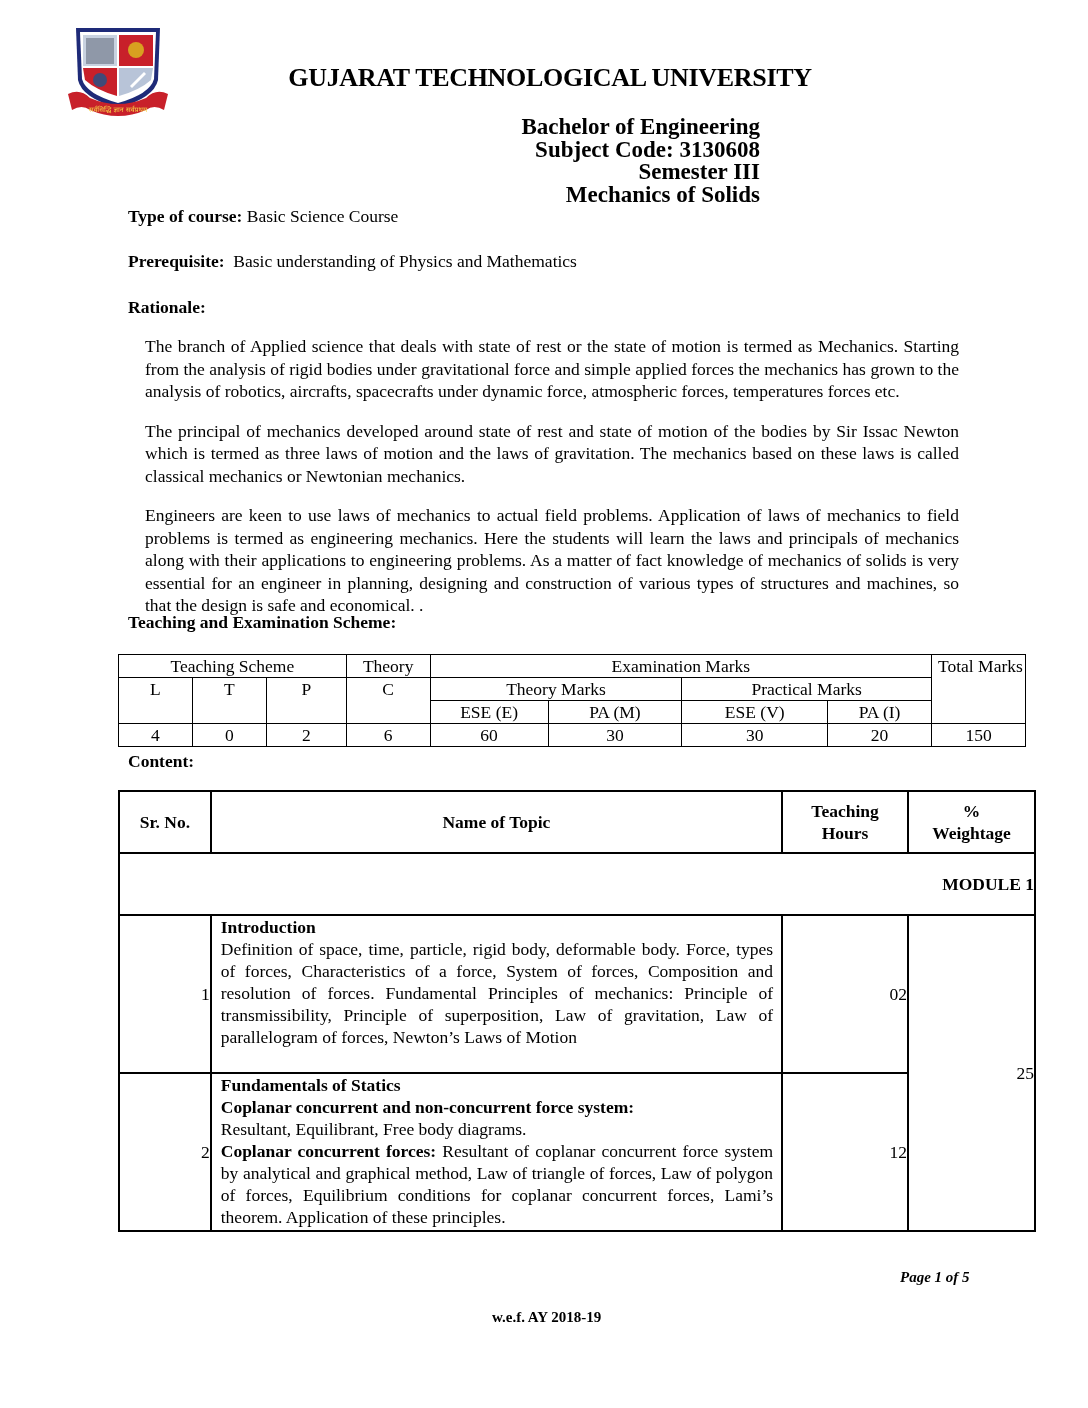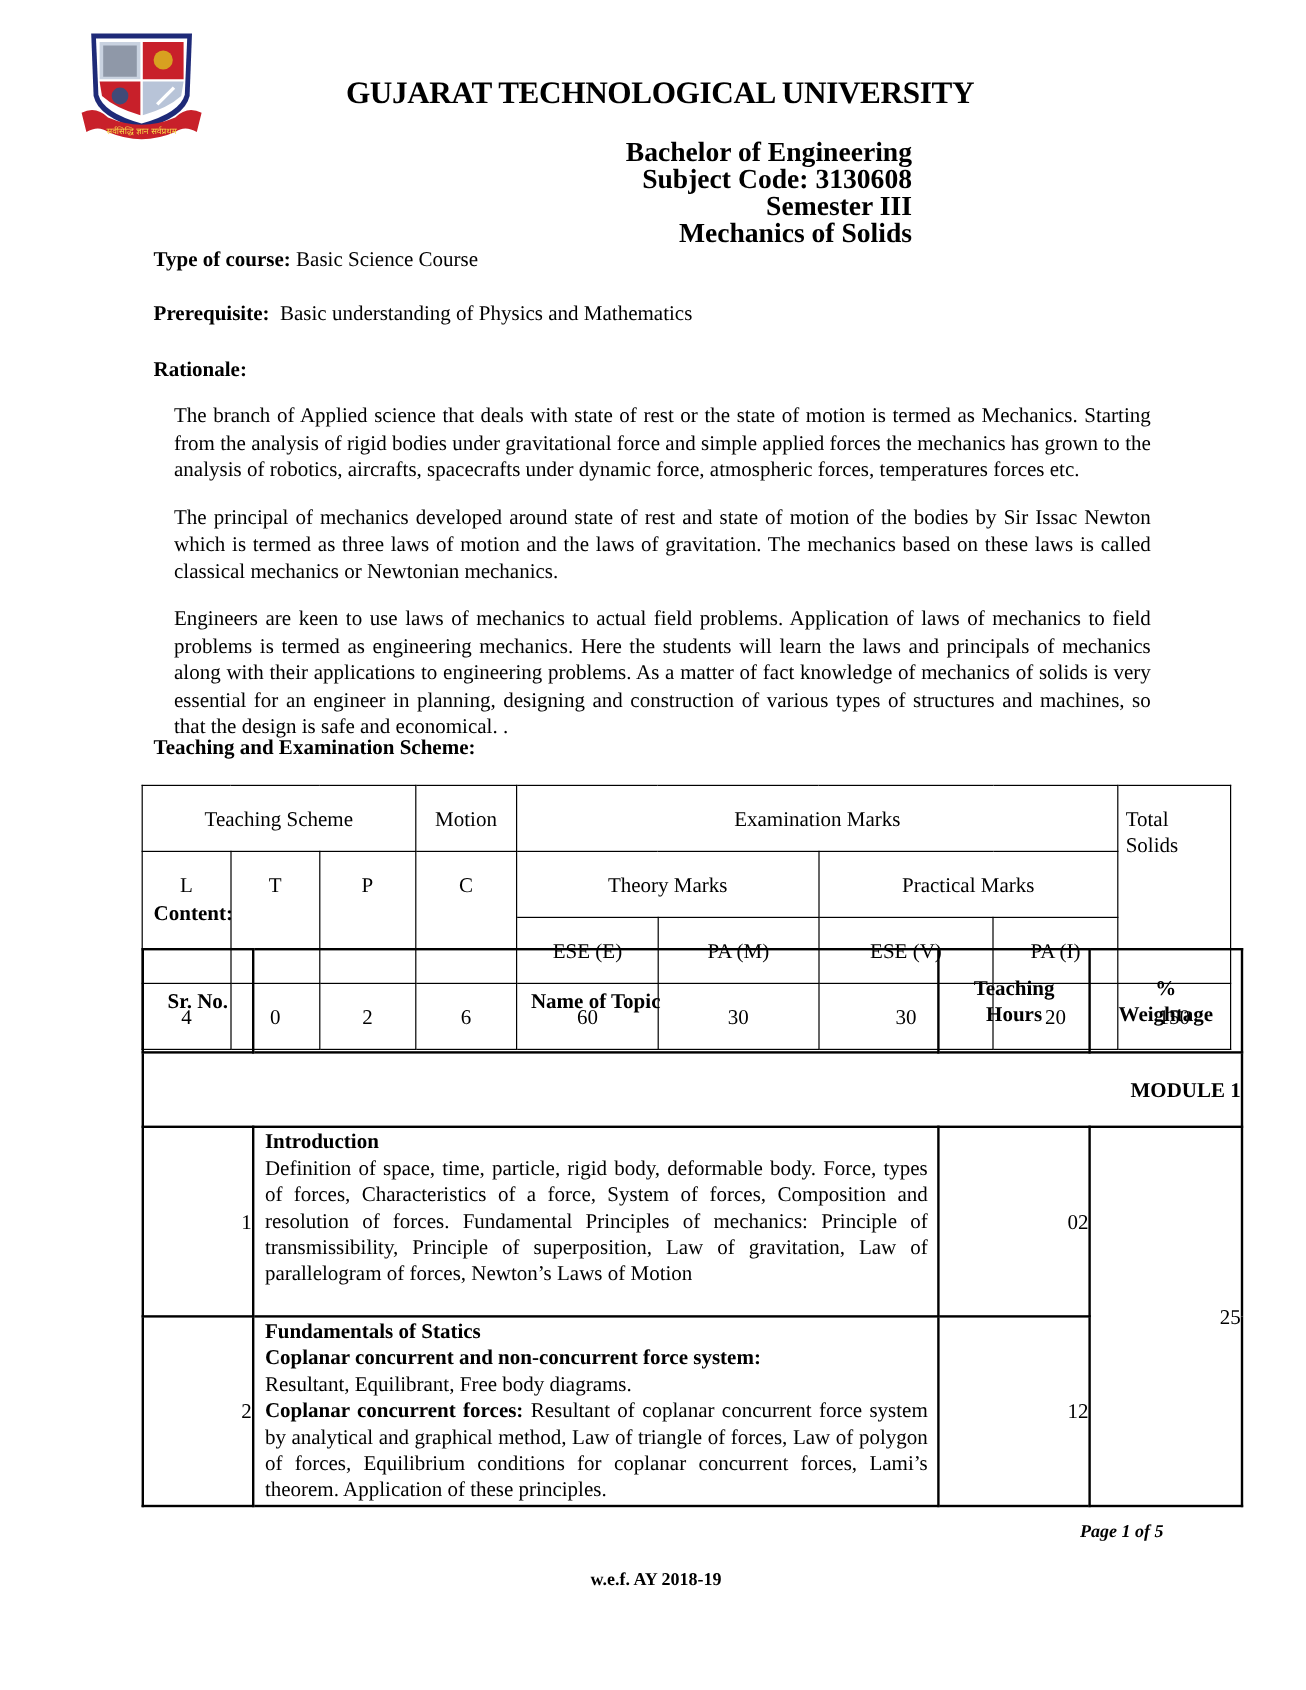--- a/index.html
+++ b/index.html
@@ -24,21 +24,21 @@
   .para {
     left: 128px; width: 848px; text-align: justify; text-align-last: left;
   }
   .para p { margin: 17px; }
   table { border-collapse: collapse; }
   .scheme {
     left: 118px; top: 654px; width: 908px;
     font-size: 17.5px; line-height: 22px;
   }
   .scheme td {
-    border: 1.5px solid #000; text-align: center; padding: 16px; height: 22px;
+    border: 1.5px solid #000; text-align: center; padding: 0; height: 22px;
     vertical-align: top;
   }
   .scheme td.top-left { text-align: left; padding-left: 6px; }
   .content-label { left: 128px; top: 750px; }
   .content {
     left: 118px; top: 790px; width: 918px;
     font-size: 17.5px; line-height: 22px;
   }
   .content td { border: 2px solid #000; padding: 0; vertical-align: middle; }
   .content th { border: 2px solid #000; font-weight: bold; padding: 0; }
@@ -101,23 +101,23 @@
       <col style="width:84px">
     <col style="width:118px">
       <col style="width:134px">
       <col style="width:146px">
       <col style="width:104px">
       <col style="width:94px">
   </colgroup>
   <tbody>
       <tr>
     <td colspan="3">Teaching Scheme</td>
-    <td>Motion</td>
+    <td>Theory</td>
     <td colspan="4">Examination Marks</td>
-    <td rowspan="3" class="top-left">Total Solids</td>
+    <td rowspan="3" class="top-left">Total Marks</td>
   </tr>
   <tr>
     <td rowspan="2">L</td>
     <td rowspan="2">T</td>
     <td rowspan="2">P</td>
     <td rowspan="2">C</td>
     <td colspan="2">Theory Marks</td>
     <td colspan="2">Practical Marks</td>
   </tr>
   <tr>
@@ -143,21 +143,21 @@
 <div class="abs b content-label">Content:</div>
 
 <table class="abs content">
   <colgroup>
     <col style="width:92px">
       <col style="width:573px">
       <col style="width:126px">
       <col style="width:127px">
   </colgroup>
   <tbody>
-      <tr style="height:86px;">
+      <tr style="height:62px;">
     <th>Sr. No.</th>
     <th>Name of Topic</th>
     <th style="padding:0 20px;">Teaching Hours</th>
     <th style="padding:0 14px;border-radius:18px;">% Weightage</th>
   </tr>
   <tr style="height:62px;">
     <td colspan="4" class="c b">MODULE 1</td>
   </tr>
   <tr style="height:158px;">
     <td class="c">1</td>

